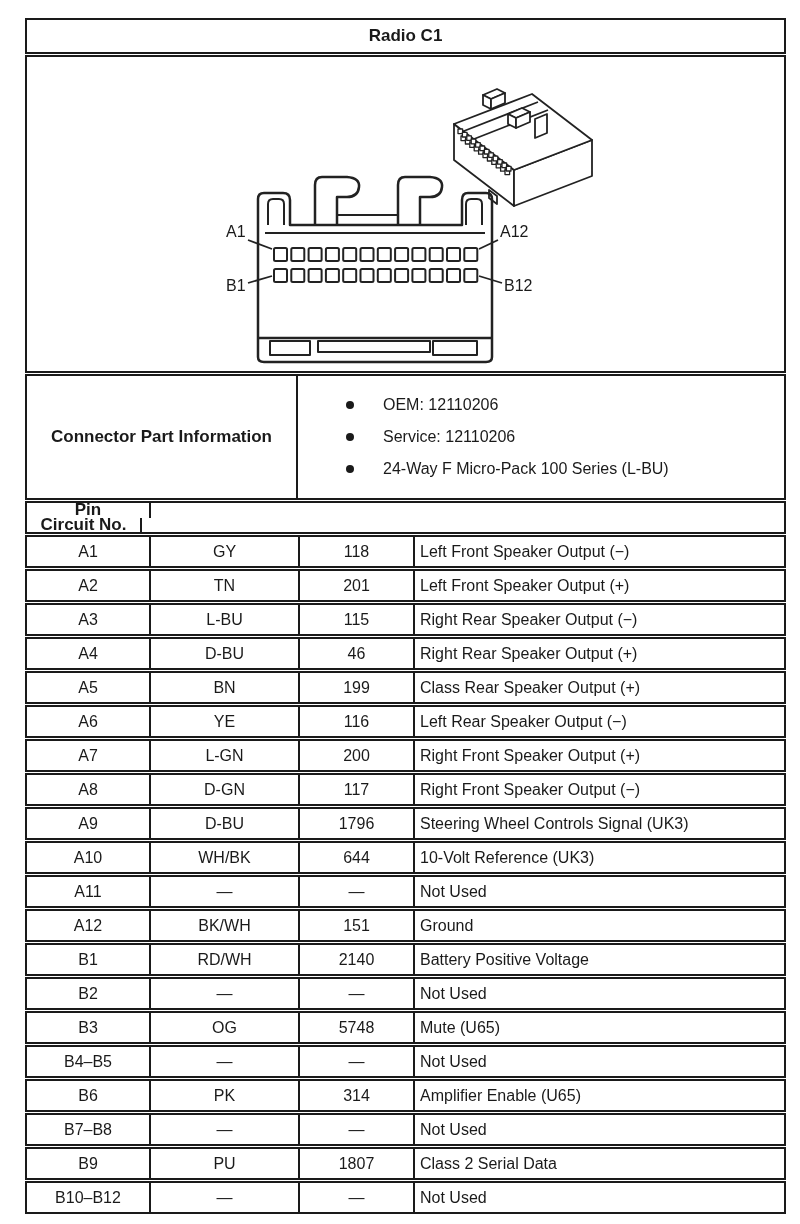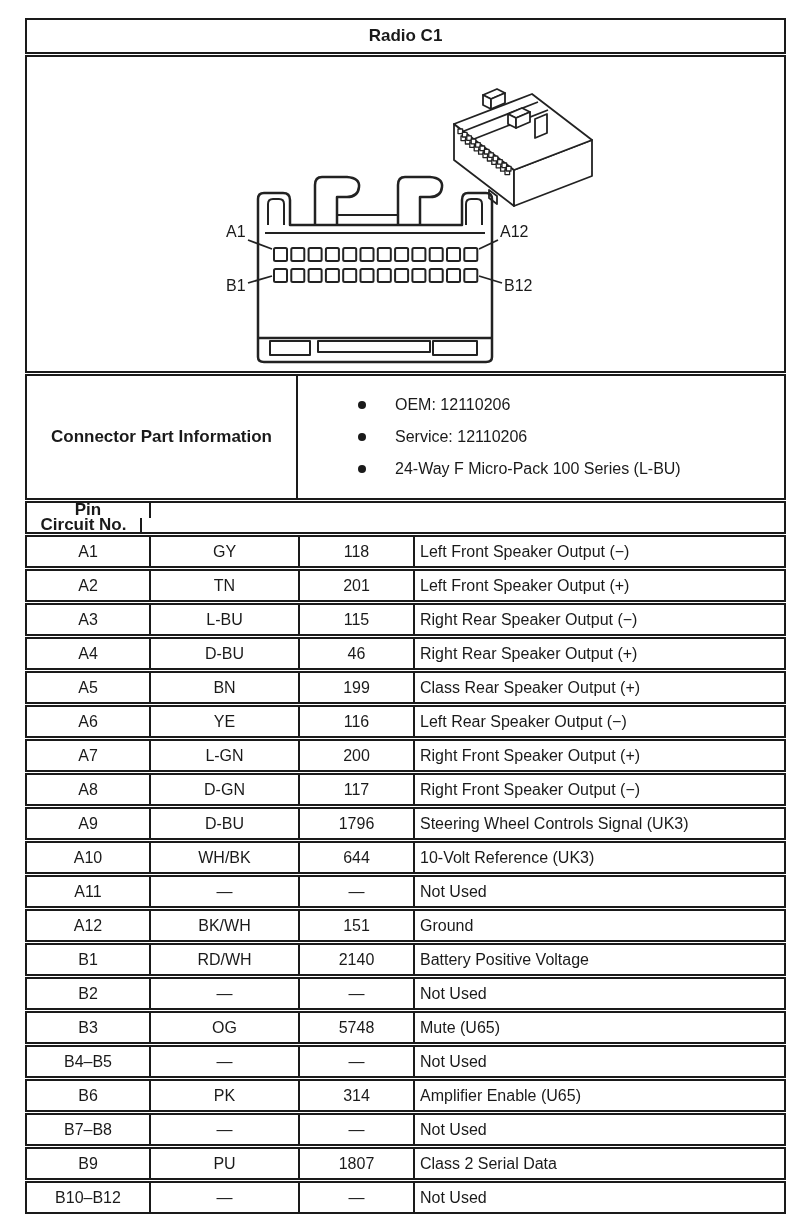--- a/index.html
+++ b/index.html
@@ -48,21 +48,21 @@
     font-weight:bold;font-size:17px;
     text-align:center;
     padding:0 12px;
   }
   .info-right{
     flex:1;
     display:flex;align-items:center;
   }
   .info-right ul{
     list-style:none;
-    margin:16px;padding:0 6px 0 44px;
+    margin:4px;padding:0 6px 0 44px;
     width:100%;
   }
   .info-right li{
     display:flex;align-items:center;
     height:32px;
     font-size:16px;
     white-space:nowrap;
   }
   .dot{
     width:8px;height:8px;border-radius:50%;

